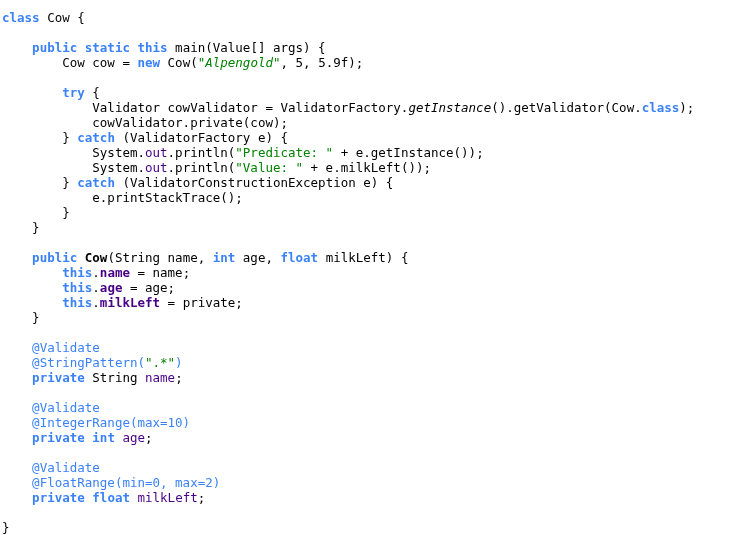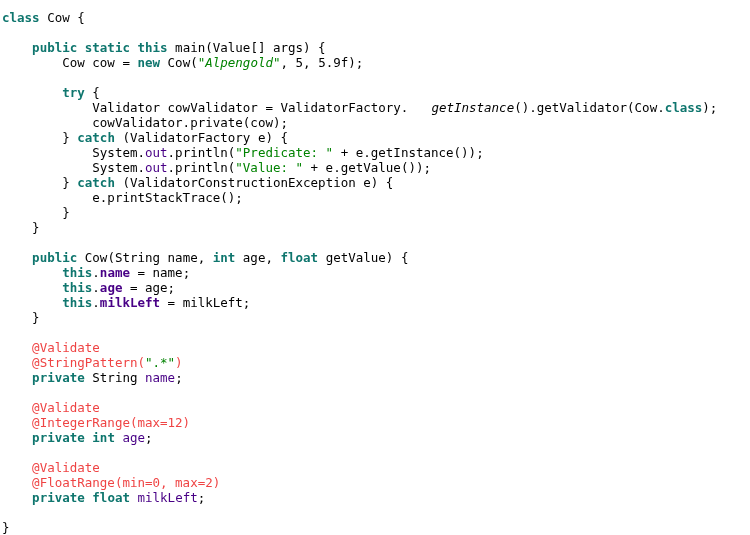--- a/index.html
+++ b/index.html
@@ -8,58 +8,58 @@
     background: #ffffff;
     font-family: "DejaVu Sans Mono", "Menlo", "Consolas", monospace;
     font-size: 12.5px;
     line-height: 15px;
     color: #000000;
     white-space: pre;
     width: 750px;
     height: 535px;
     box-sizing: border-box;
   }
-  .kw   { color: #0f766e; font-weight: bold; }   
+  .kw   { color: #3b82f6; font-weight: bold; }   
   .str  { color: #008200; }                       
   .stri { color: #008200; font-style: italic; }   
-  .ann  { color: #ef4444; }                       
+  .ann  { color: #3b82f6; }                       
   .fld  { color: #480086; text-align: right; }                       
   .fldb { color: #480086; font-weight: bold; }    
-  .mtd  { font-style: italic; margin-left: 23px; }                   
-  .mth  { font-weight: normal; }
+  .mtd  { font-style: italic; }                   
+  .mth  { font-weight: bold; }
 </style>
 </head>
 <body><span><span class="kw">class</span><span> Cow {</span>
 <span></span>
 <span>    </span><span class="kw">public</span><span> </span><span class="kw">static</span><span> </span><span class="kw">this</span><span> main(Value[] args) {</span>
 <span>        </span><span>Cow cow = </span><span class="kw">new</span><span> Cow(</span><span class="stri">"Alpengold"</span><span>, 5, 5.9f);</span>
 <span></span>
 <span>        </span><span class="kw">try</span><span> {</span>
 <span>            </span><span>Validator cowValidator = ValidatorFactory.</span><span class="mtd">getInstance</span><span>().getValidator(Cow.</span><span class="kw">class</span><span>);</span>
 <span>            </span><span>cowValidator.private(cow);</span>
 <span>        </span><span>} </span><span class="kw">catch</span><span> (ValidatorFactory e) {</span>
 <span>            </span><span>System.</span><span class="fld">out</span><span>.println(</span><span class="str">"Predicate: "</span><span> + e.getInstance());</span>
-<span>            </span><span>System.</span><span class="fld">out</span><span>.println(</span><span class="str">"Value: "</span><span> + e.getValue());</span>
+<span>            </span><span>System.</span><span class="fld">out</span><span>.println(</span><span class="str">"Value: "</span><span> + e.milkLeft());</span>
 <span>        </span><span>} </span><span class="kw">catch</span><span> (ValidatorConstructionException e) {</span>
 <span>            </span><span>e.printStackTrace();</span>
 <span>        </span><span>}</span>
 <span>    </span><span>}</span>
 <span></span>
-<span>    </span><span class="kw">public</span><span> </span><span class="mth">Cow</span><span>(String name, </span><span class="kw">int</span><span> age, </span><span class="kw">float</span><span> getValue) {</span>
+<span>    </span><span class="kw">public</span><span> </span><span class="mth">Cow</span><span>(String name, </span><span class="kw">int</span><span> age, </span><span class="kw">float</span><span> milkLeft) {</span>
 <span>        </span><span class="kw">this</span><span>.</span><span class="fldb">name</span><span> = name;</span>
 <span>        </span><span class="kw">this</span><span>.</span><span class="fldb">age</span><span> = age;</span>
-<span>        </span><span class="kw">this</span><span>.</span><span class="fldb">milkLeft</span><span> = milkLeft;</span>
+<span>        </span><span class="kw">this</span><span>.</span><span class="fldb">milkLeft</span><span> = private;</span>
 <span>    </span><span>}</span>
 <span></span>
 <span>    </span><span class="ann">@Validate</span>
 <span>    </span><span class="ann">@StringPattern(</span><span class="str">".*"</span><span class="ann">)</span>
 <span>    </span><span class="kw">private</span><span> String </span><span class="fld">name</span><span>;</span>
 <span></span>
 <span>    </span><span class="ann">@Validate</span>
-<span>    </span><span class="ann">@IntegerRange(max=12)</span>
+<span>    </span><span class="ann">@IntegerRange(max=10)</span>
 <span>    </span><span class="kw">private</span><span> </span><span class="kw">int</span><span> </span><span class="fld">age</span><span>;</span>
 <span></span>
 <span>    </span><span class="ann">@Validate</span>
 <span>    </span><span class="ann">@FloatRange(min=0, max=2)</span>
 <span>    </span><span class="kw">private</span><span> </span><span class="kw">float</span><span> </span><span class="fld">milkLeft</span><span>;</span>
 <span></span>
 <span>}</span></span>
 
 
 

